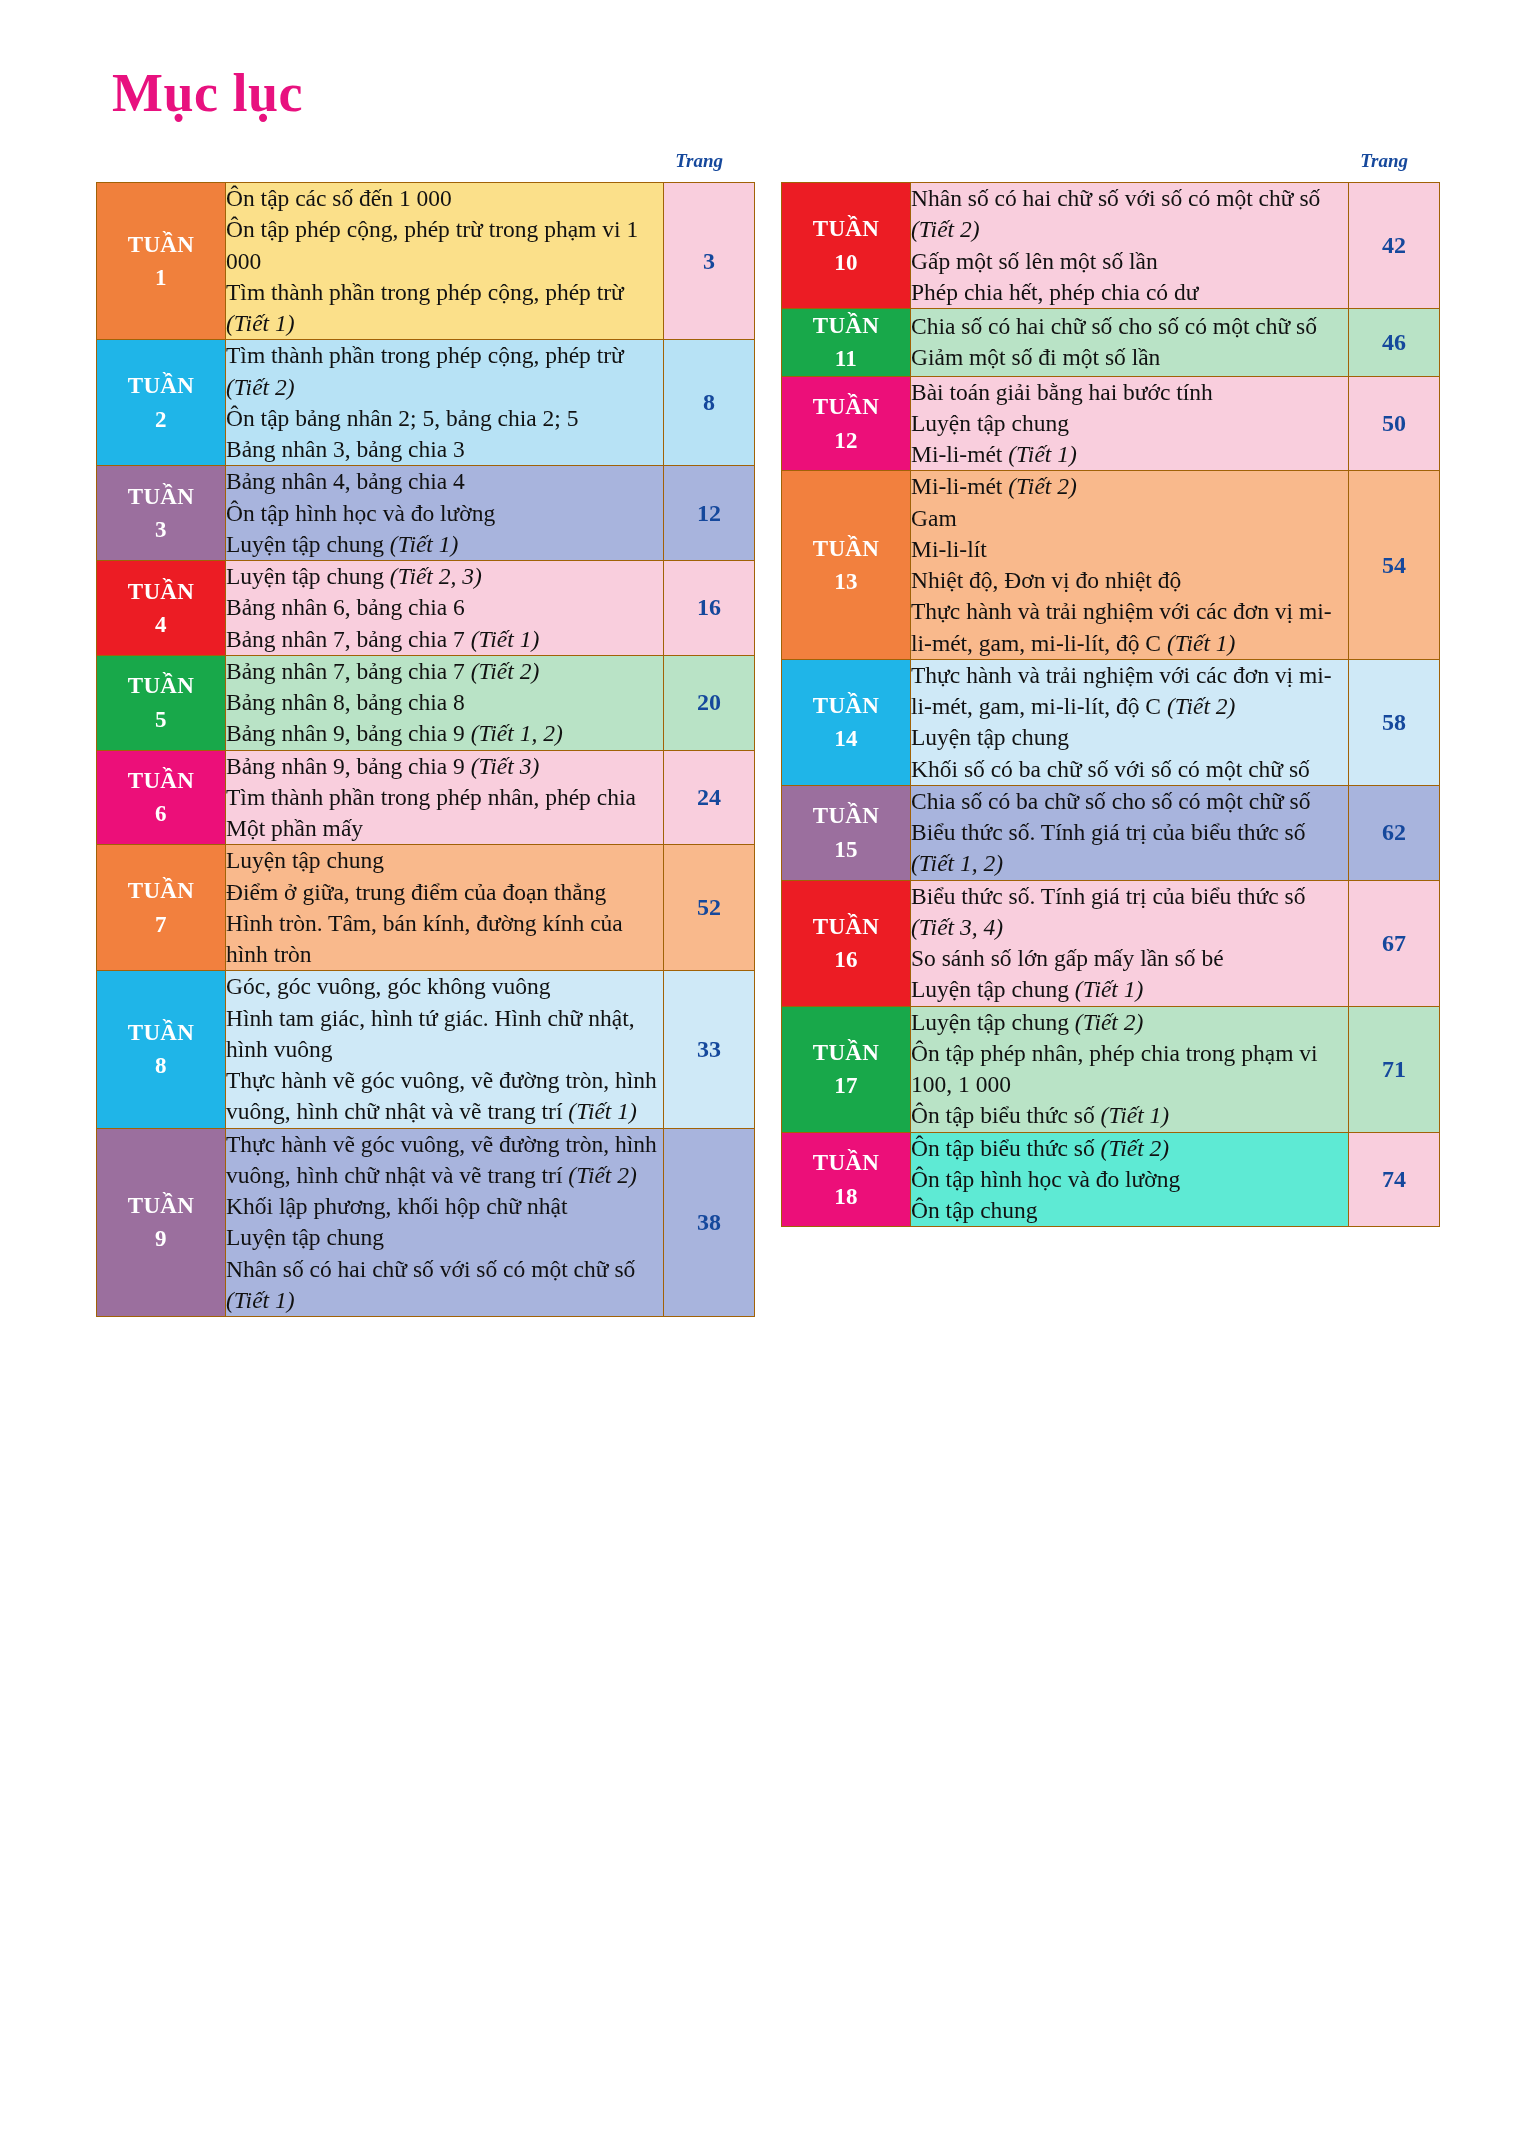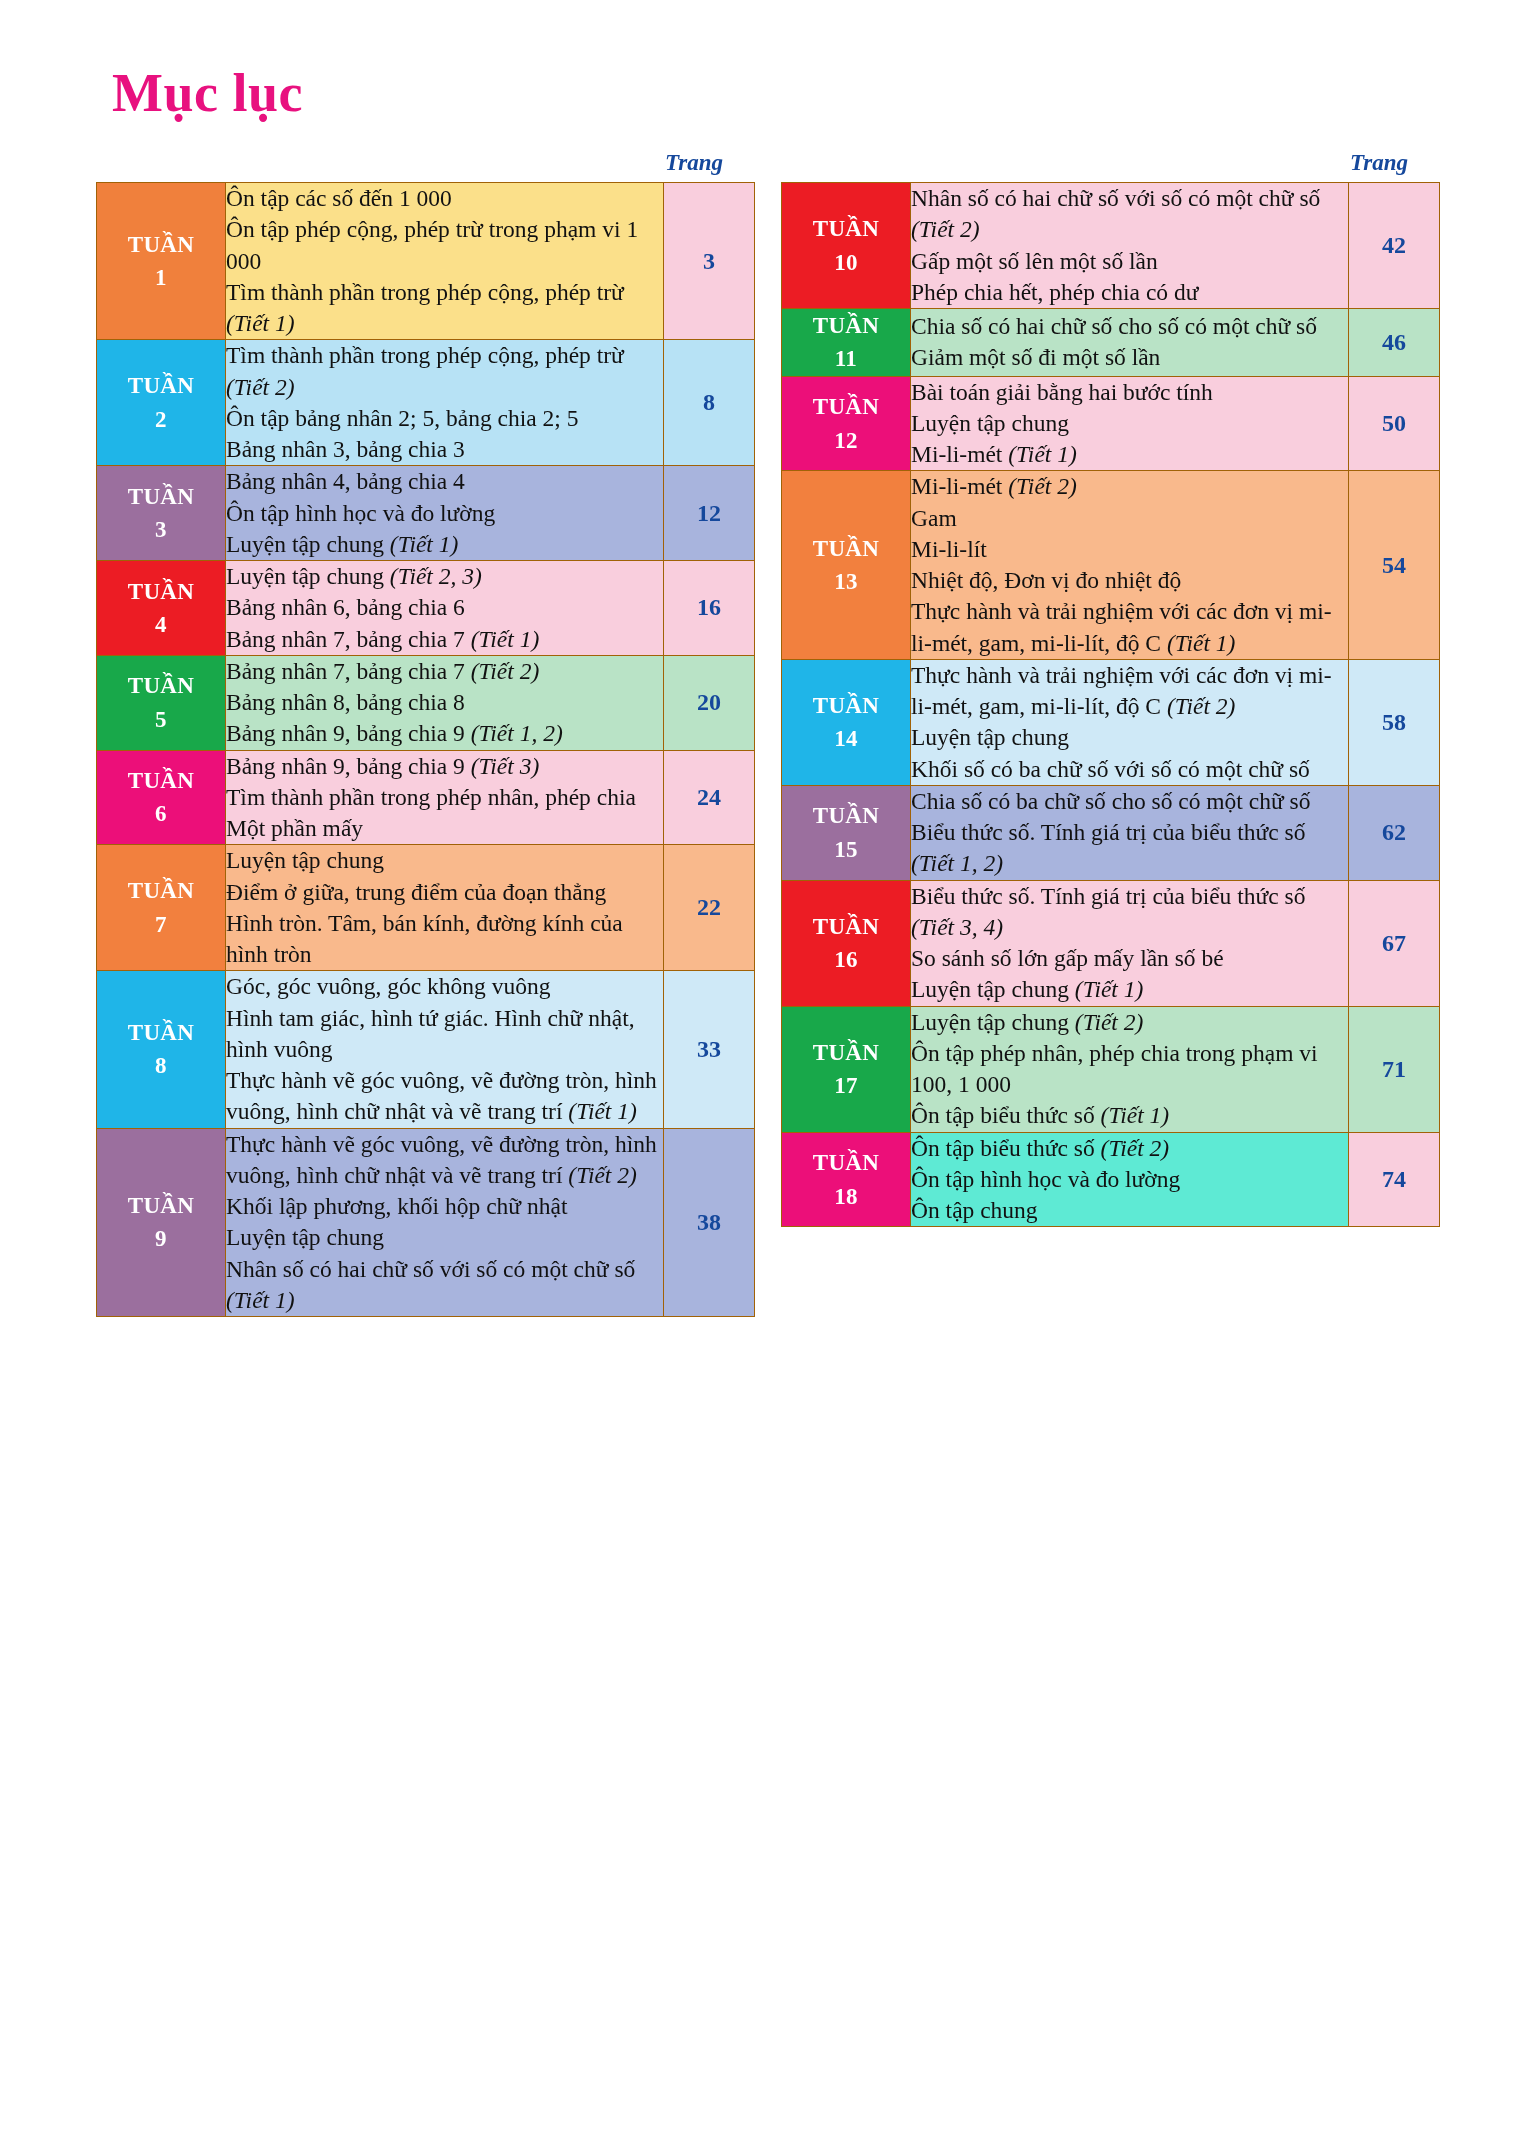--- a/index.html
+++ b/index.html
@@ -40,21 +40,21 @@
     display: flex;
     gap: 30px;
   }
   .col {
     width: 655px;
   }
   .trang-label {
     text-align: right;
     font-style: italic;
     font-weight: bold;
-    font-size: 23px;
+    font-size: 19px;
     color: #15489c;
     padding-right: 28px;
     padding-bottom: 6px;
     height: 26px;
   }
   table.toc {
     border-collapse: collapse;
     width: 655px;
     table-layout: fixed;
   }
@@ -182,21 +182,21 @@
             <tr>
               <td class="week" style="background: rgb(242, 128, 62);">
                 <div>TUẦN</div>
                 <div>7</div>
               </td>
               <td class="content" style="background: rgb(249, 185, 140);">
                 <span class="line"><span>Luyện tập chung</span></span>
                 <span class="line"><span>Điểm ở giữa, trung điểm của đoạn thẳng</span></span>
                 <span class="line"><span>Hình tròn. Tâm, bán kính, đường kính của hình tròn</span></span>
               </td>
-              <td class="page-no" style="background: rgb(249, 185, 140);">22</td>
+              <td class="page-no" style="background: rgb(249, 185, 140);">52</td>
             </tr>
             <tr>
               <td class="week" style="background: rgb(31, 181, 232);">
                 <div>TUẦN</div>
                 <div>8</div>
               </td>
               <td class="content" style="background: rgb(207, 233, 247);">
                 <span class="line"><span>Góc, góc vuông, góc không vuông</span></span>
                 <span class="line"><span>Hình tam giác, hình tứ giác. Hình chữ nhật, hình vuông</span></span>
                 <span class="line"><span>Thực hành vẽ góc vuông, vẽ đường tròn, hình vuông, hình chữ nhật và vẽ trang trí </span><em>(Tiết 1)</em></span>

